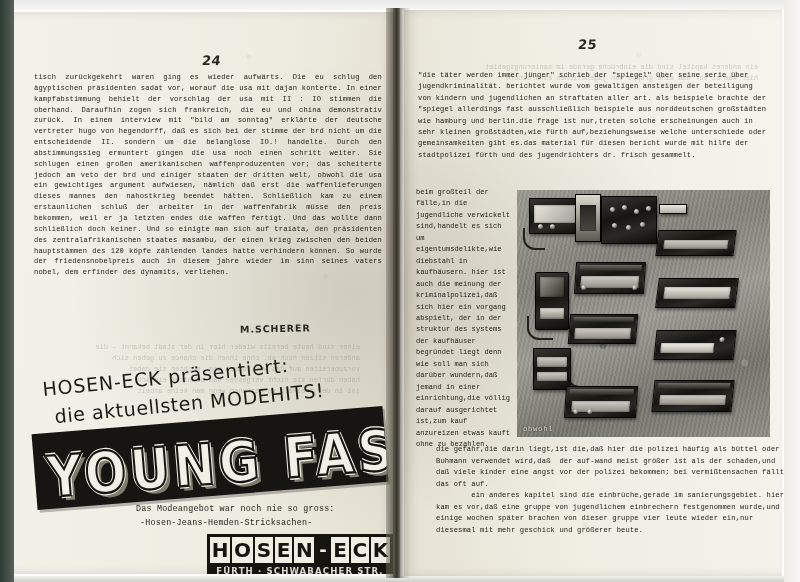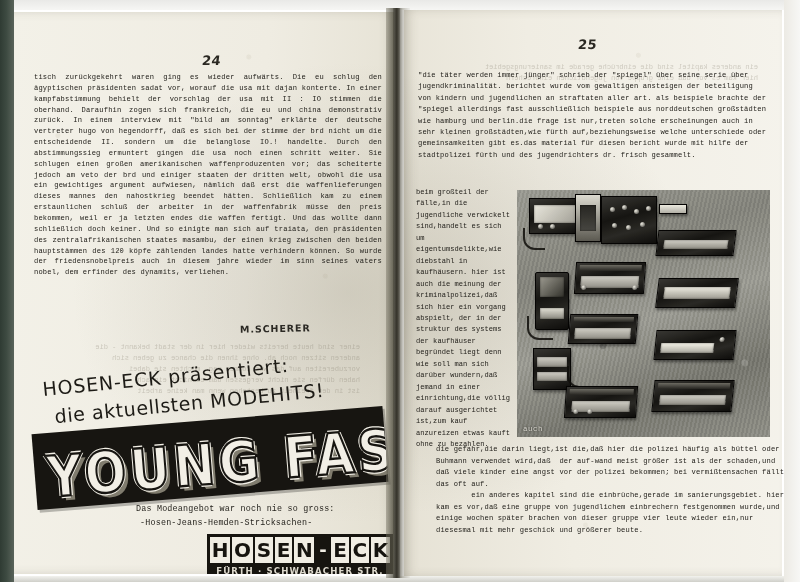--- a/index.html
+++ b/index.html
@@ -449,17 +449,17 @@
     </div>
     <div class="dev" style="left:138px; top:140px; width:80px; height:30px; transform:skewX(-6deg);">
       <div class="face" style="left:6%; right:26%; top:44%; height:34%; background:linear-gradient(180deg,#f0eee4,#a8a69d);"></div>
       <div class="knob" style="right:10px; top:6px;"></div>
     </div>
     <div class="dev" style="left:136px; top:190px; width:80px; height:32px; transform:skewX(-6deg);">
       <div class="lip"></div>
       <div class="face" style="top:48%; height:32%;"></div>
     </div>
 
-    <div class="photo-caption">auch</div>
+    <div class="photo-caption">obwohl</div>
   </div>
 
   <div class="bed-left"></div>
 </div>
 
 </body></html>

